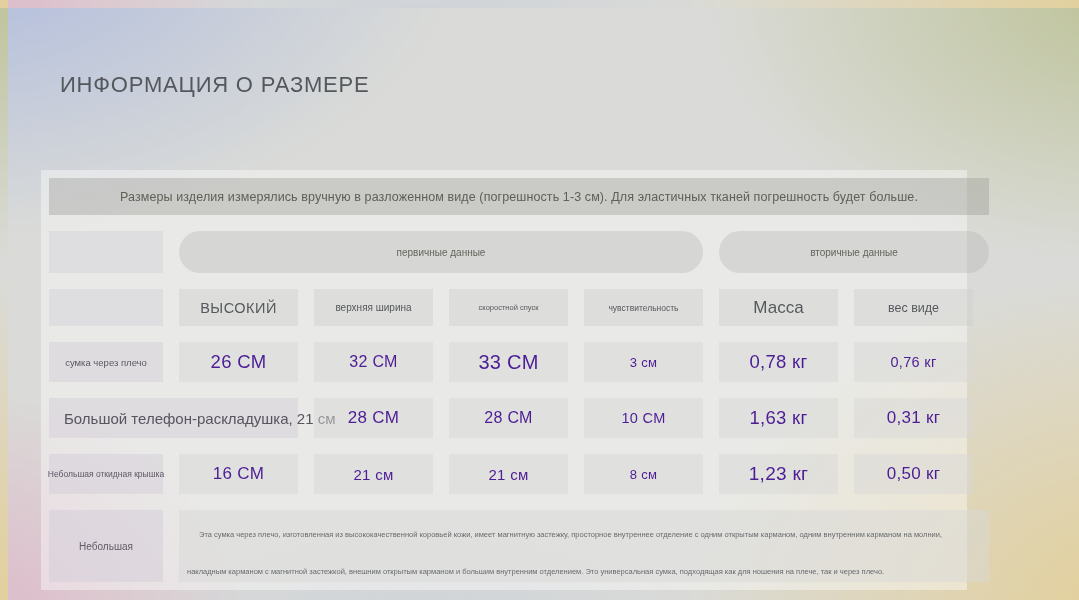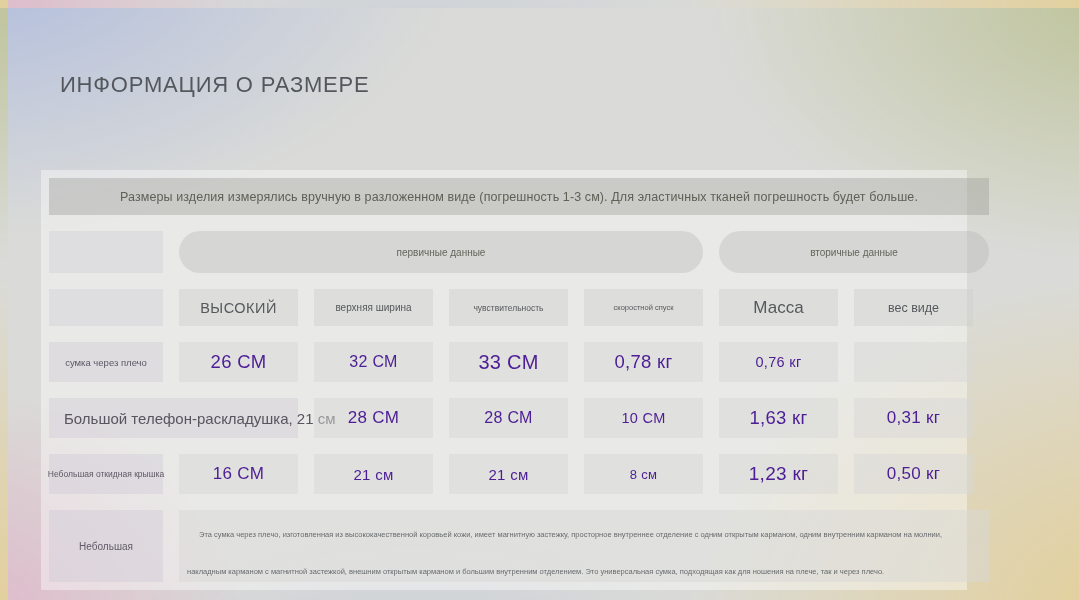--- a/index.html
+++ b/index.html
@@ -95,30 +95,31 @@
 
   <div class="cell band-note measure-note f12">Размеры изделия измерялись вручную в разложенном виде (погрешность 1-3 см). Для эластичных тканей погрешность будет больше.</div>
 
   <div class="cell band-empty"></div>
   <div class="cell band-group group-label f10" style="grid-column: 2 / 6;">первичные данные</div>
   <div class="cell band-group group-label f10" style="grid-column: 6 / 9;">вторичные данные</div>
 
   <div class="cell band-empty"></div>
   <div class="cell band-head head-label caps f14">ВЫСОКИЙ</div>
   <div class="cell band-head head-label f10">верхняя ширина</div>
+  <div class="cell band-head head-label f7">скоростной спуск</div>
   <div class="cell band-head head-label f8">чувствительность</div>
-  <div class="cell band-head head-label f7">скоростной спуск</div>
   <div class="cell band-head head-label f17">Масса</div>
   <div class="cell band-head head-label f12">вес виде</div>
   <div class="cell band-head"></div>
 
   <div class="cell band-label row-label f9">сумка через плечо</div>
   <div class="cell band-data value f18">26 СМ</div>
   <div class="cell band-data value f16">32 СМ</div>
   <div class="cell band-data value f20">33 СМ</div>
+  <div class="cell band-data value f13">3 см</div>
   <div class="cell band-data value f18">0,78 кг</div>
   <div class="cell band-data value f14">0,76 кг</div>
   <div class="cell band-data"></div>
 
   <div class="cell band-label label-span2 f15">Большой телефон-раскладушка, 21 см</div>
   <div class="cell band-data value f17">28 СМ</div>
   <div class="cell band-data value f16">28 СМ</div>
   <div class="cell band-data value f14">10 СМ</div>
   <div class="cell band-data value f18">1,63 кг</div>
   <div class="cell band-data value f17">0,31 кг</div>

